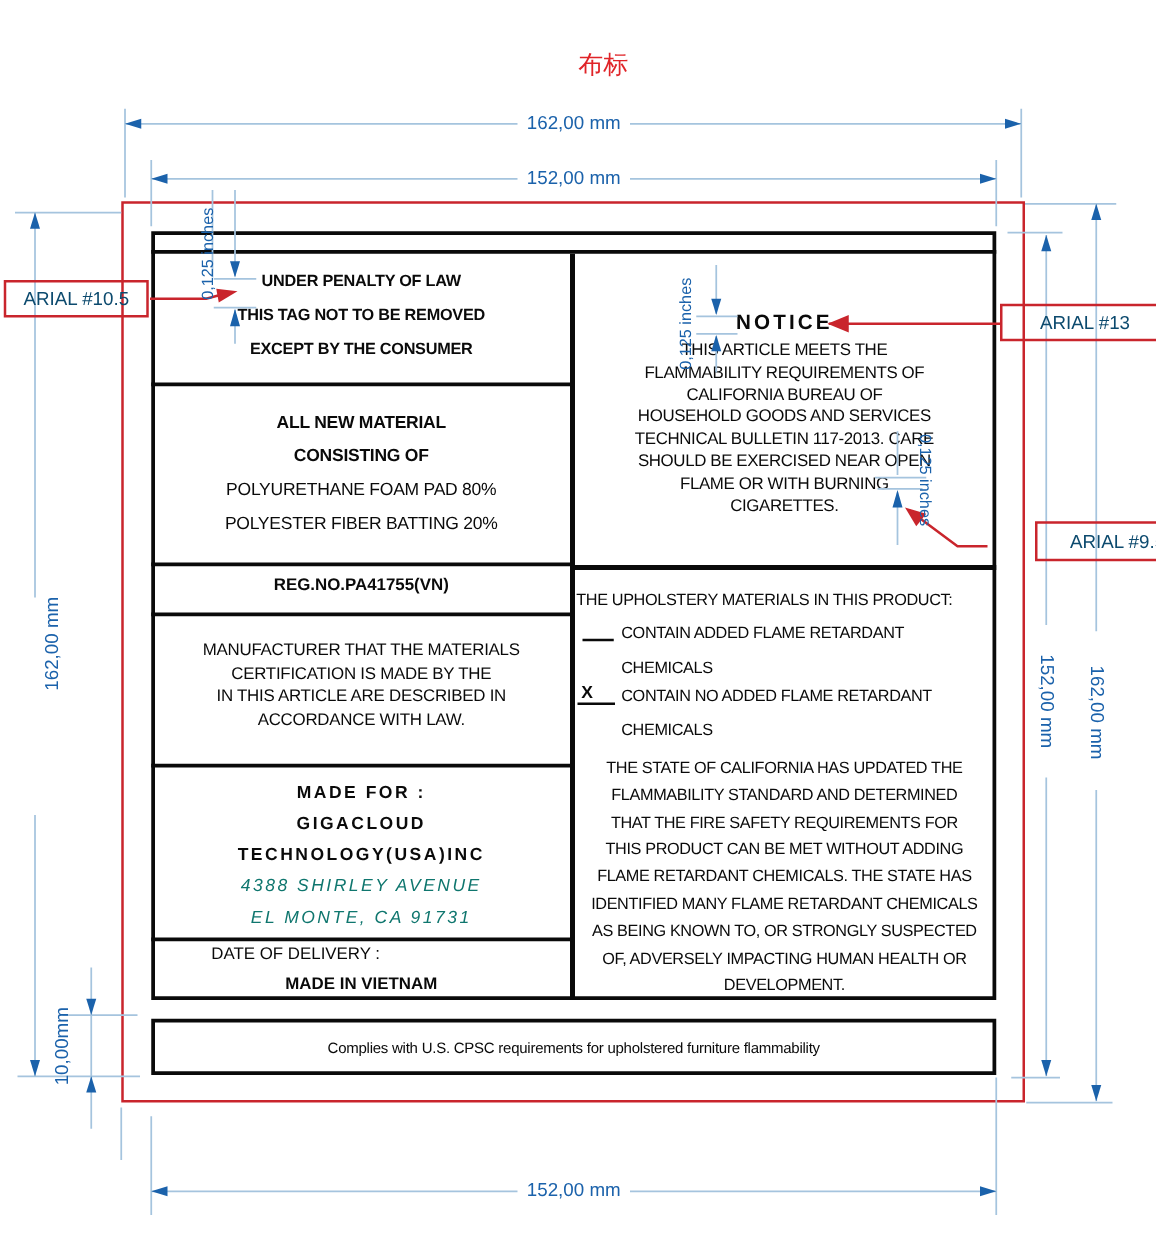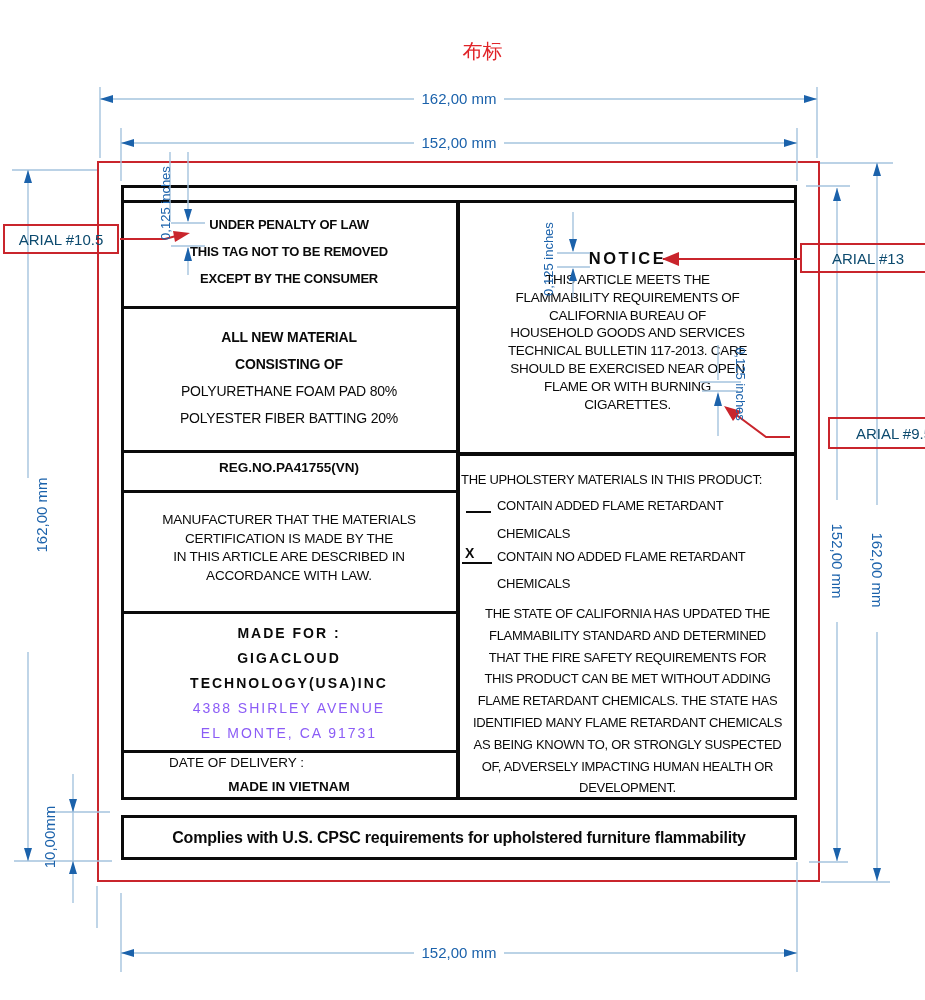--- a/index.html
+++ b/index.html
@@ -15,28 +15,28 @@
   
   .lcell{left:124px;width:330px;text-align:center;}
   .rcell{left:461px;width:333px;text-align:center;}
   .b{font-weight:bold;}
   .penalty{top:211px;font-size:13px;font-weight:bold;line-height:27px;letter-spacing:-0.2px;}
   .material{top:324px;font-size:14px;line-height:27px;letter-spacing:-0.2px;}
   .reg{top:460px;font-size:13.5px;font-weight:bold;}
   .cert{top:511px;font-size:13.5px;line-height:18.5px;letter-spacing:-0.2px;}
   .madefor{top:621px;font-size:14px;line-height:25px;}
   .madefor .b{letter-spacing:2px;}
-  .addr{color:#8b5cf6;letter-spacing:2px;}
+  .addr{color:#0f766e;letter-spacing:2px;font-style:italic;}
   .delivery{left:125px;top:755px;font-size:13.5px;padding-left:44px;}
   .vietnam{top:779px;font-size:13.5px;font-weight:bold;}
   .notice-title{top:249px;font-size:16.5px;font-weight:bold;letter-spacing:2.5px;}
   .notice-par{top:271px;font-size:13.5px;line-height:17.8px;letter-spacing:-0.3px;}
   .uph{font-size:13px;letter-spacing:-0.3px;white-space:nowrap;}
   .uph-par{top:603px;font-size:13px;line-height:21.8px;letter-spacing:-0.3px;}
-  .cpsc-text{font-size:16px;font-weight:bold;letter-spacing:-0.2px;}
+  .cpsc-text{font-size:12px;font-weight:normal;letter-spacing:-0.2px;}
   
   .dim{color:#1b62ab;font-size:15px;height:18px;line-height:18px;text-align:center;white-space:nowrap;}
   .dim.hbg{background:#fff;width:90px;}
   .rotl{width:90px;transform:rotate(-90deg);}
   .rotr{width:90px;transform:rotate(90deg);}
   .inch{font-size:13px;width:86px;height:16px;line-height:16px;}
   
   .callout{border:2px solid #c9252c;color:#0c4a6e;font-size:15px;display:flex;
            align-items:center;justify-content:center;box-sizing:border-box;background:transparent;}
   svg{display:block;}

